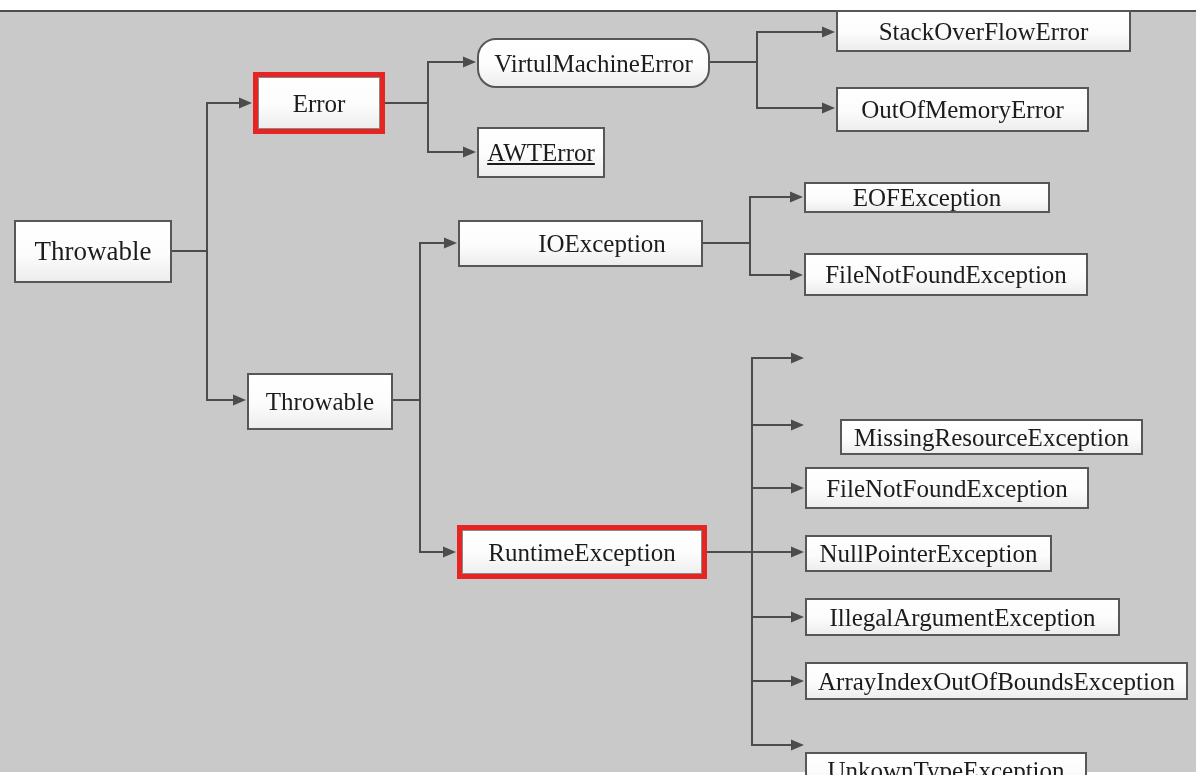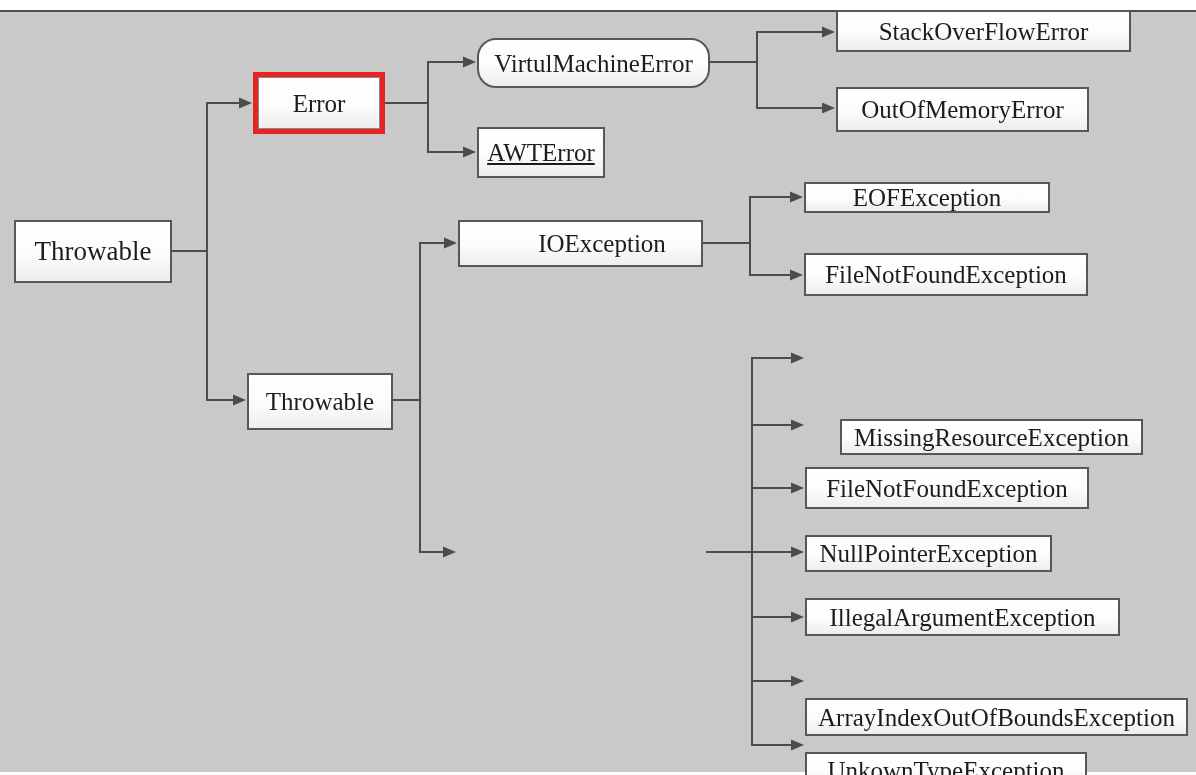--- a/index.html
+++ b/index.html
@@ -116,26 +116,27 @@
   <div class="node" style="left:836px; top:87px; width:253px; height:45px;">OutOfMemoryError</div>
 
   <div class="node" style="left:247px; top:373px; width:146px; height:57px;">Throwable</div>
 
   <div class="node" style="left:458px; top:220px; width:245px; height:47px;padding-left:43px;">IOException</div>
 
   <div class="node" style="left:804px; top:182px; width:246px; height:31px;">EOFException</div>
 
   <div class="node" style="left:804px; top:253px; width:284px; height:43px;">FileNotFoundException</div>
 
+  <div class="node highlight" style="left:457px; top:525px; width:250px; height:54px;">RuntimeException</div>
 
 
   <div class="node" style="left:840px; top:407px; width:303px; height:36px;margin-top:12px;">MissingResourceException</div>
 
   <div class="node" style="left:805px; top:467px; width:284px; height:42px;">FileNotFoundException</div>
 
   <div class="node" style="left:805px; top:535px; width:247px; height:37px;">NullPointerException</div>
 
   <div class="node" style="left:805px; top:598px; width:315px; height:38px;">IllegalArgumentException</div>
 
-  <div class="node" style="left:805px; top:662px; width:383px; height:38px;margin-top:36px;">ArrayIndexOutOfBoundsException</div>
+  <div class="node" style="left:805px; top:662px; width:383px; height:38px;">ArrayIndexOutOfBoundsException</div>
 
   <div class="node" style="left:805px; top:752px; width:282px; height:36px;">UnkownTypeException</div>
 </div>
 
 </body></html>

